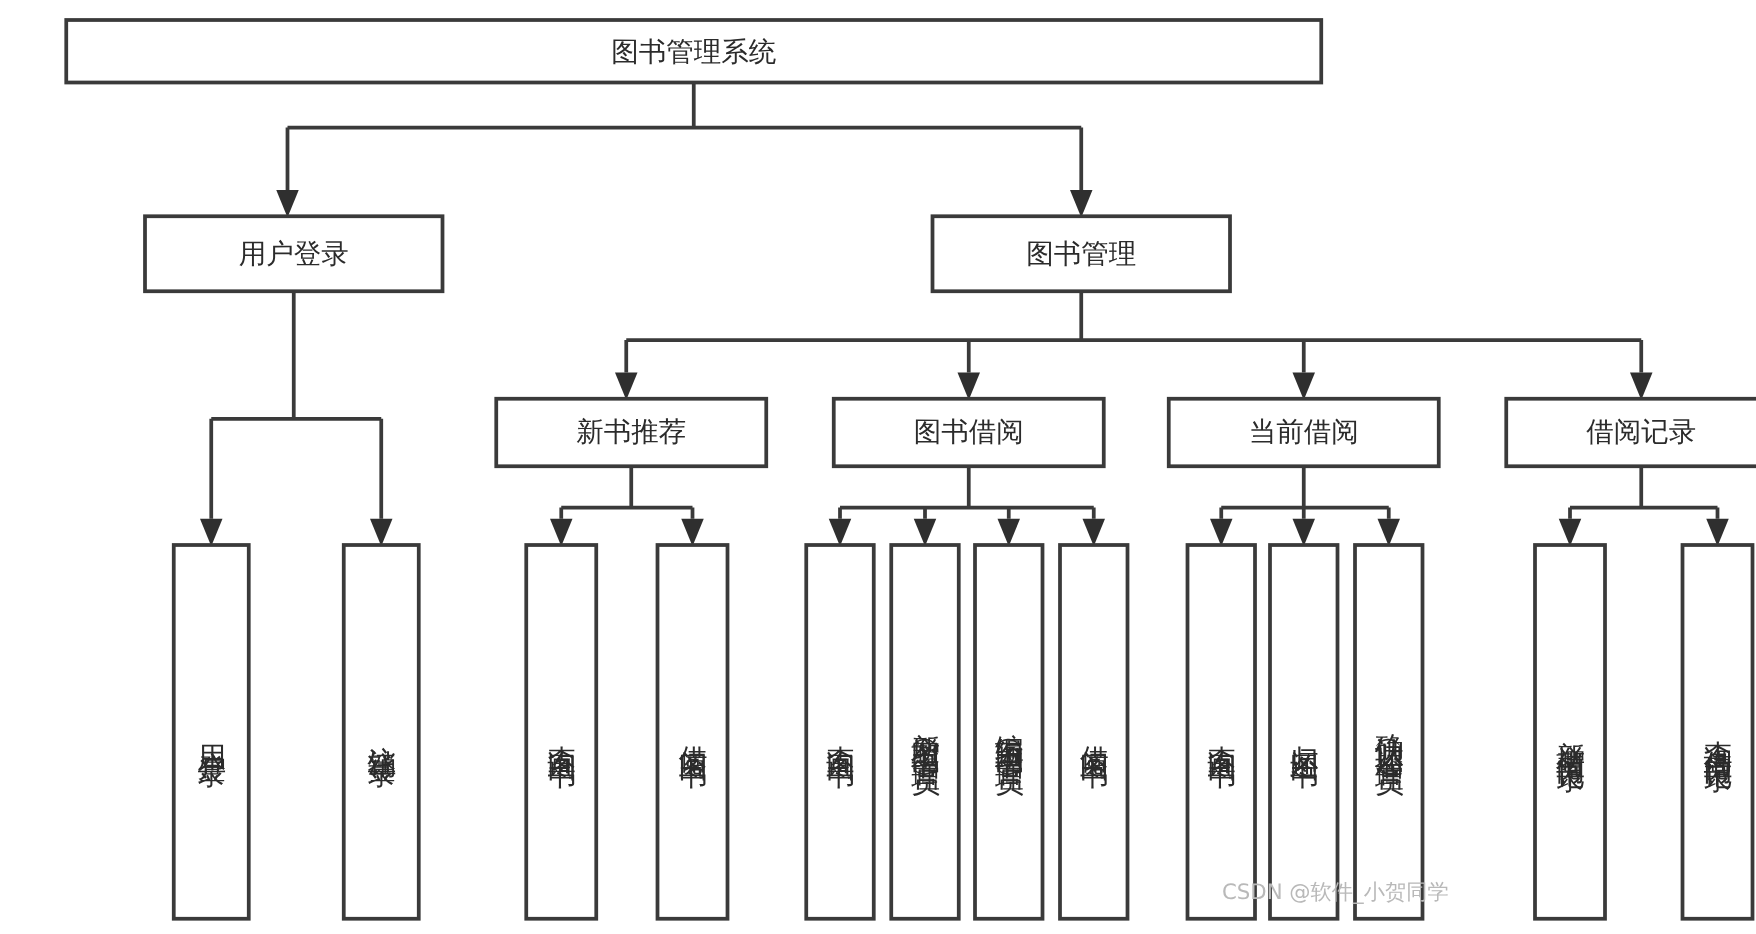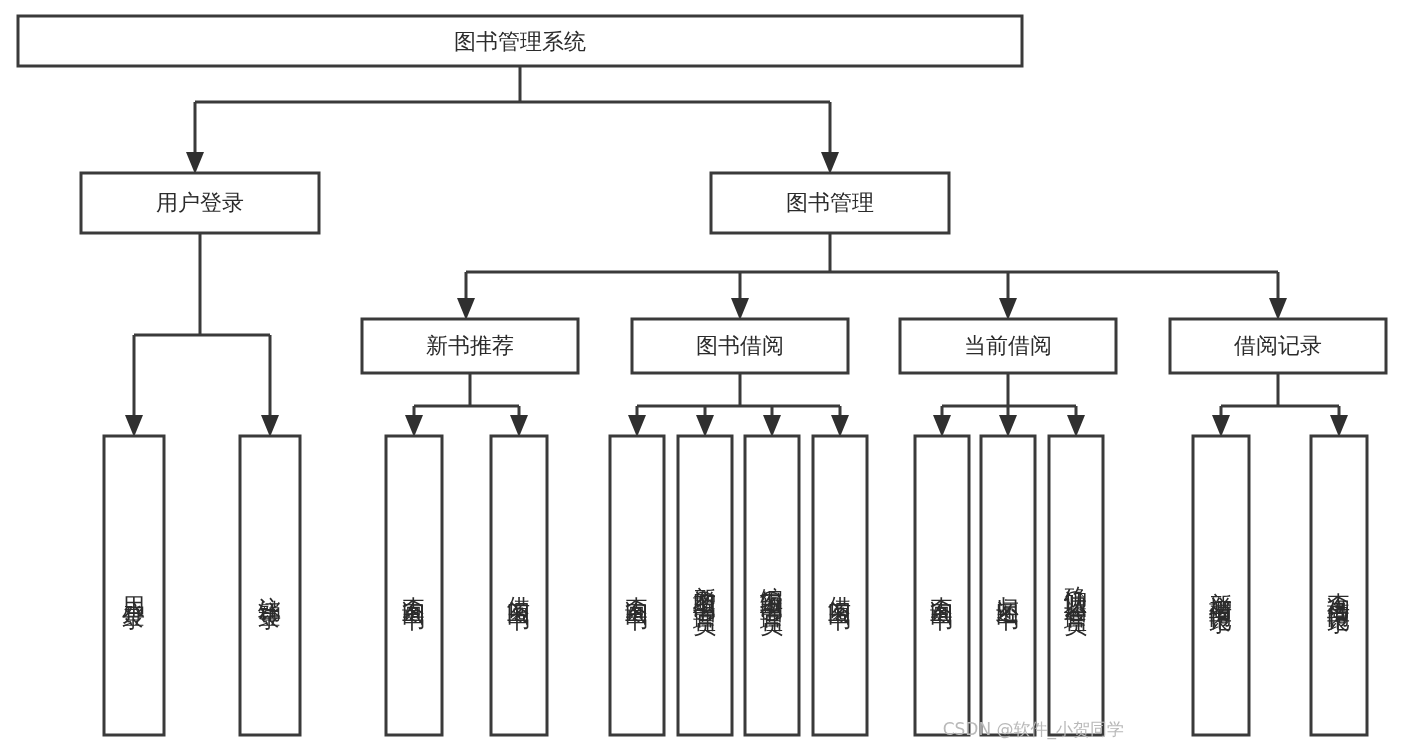--- a/index.html
+++ b/index.html
@@ -11,20 +11,21 @@
     width: 1405px;
     height: 747px;
     font-family: "DejaVu Sans", "Liberation Sans", sans-serif;
     overflow: hidden;
     position: relative;
   }
   #diagram-root {
     position: relative;
     width: 1132px;
     height: 747px;
+    margin-left: 35px;
   }
   svg.diagram {
     display: block;
     width: 1405px;
     height: 747px;
   }
   .node-box {
     fill: #ffffff;
     stroke: #3a3a3a;
     stroke-width: 3;
@@ -55,21 +56,21 @@
     font-family: "DejaVu Sans", "Liberation Sans", sans-serif;
     font-size: 23px;
     fill: #2b2b2b;
     text-anchor: middle;
     writing-mode: vertical-rl;
     letter-spacing: 4px;
   }
   .watermark {
     position: absolute;
     right: 8px;
-    bottom: 6px;
+    bottom: 22px;
     font-family: "DejaVu Sans", "Liberation Sans", sans-serif;
     font-size: 17px;
     color: #b9b9b9;
     white-space: nowrap;
     pointer-events: none;
   }
 </style>
 </head>
 <body>
 

